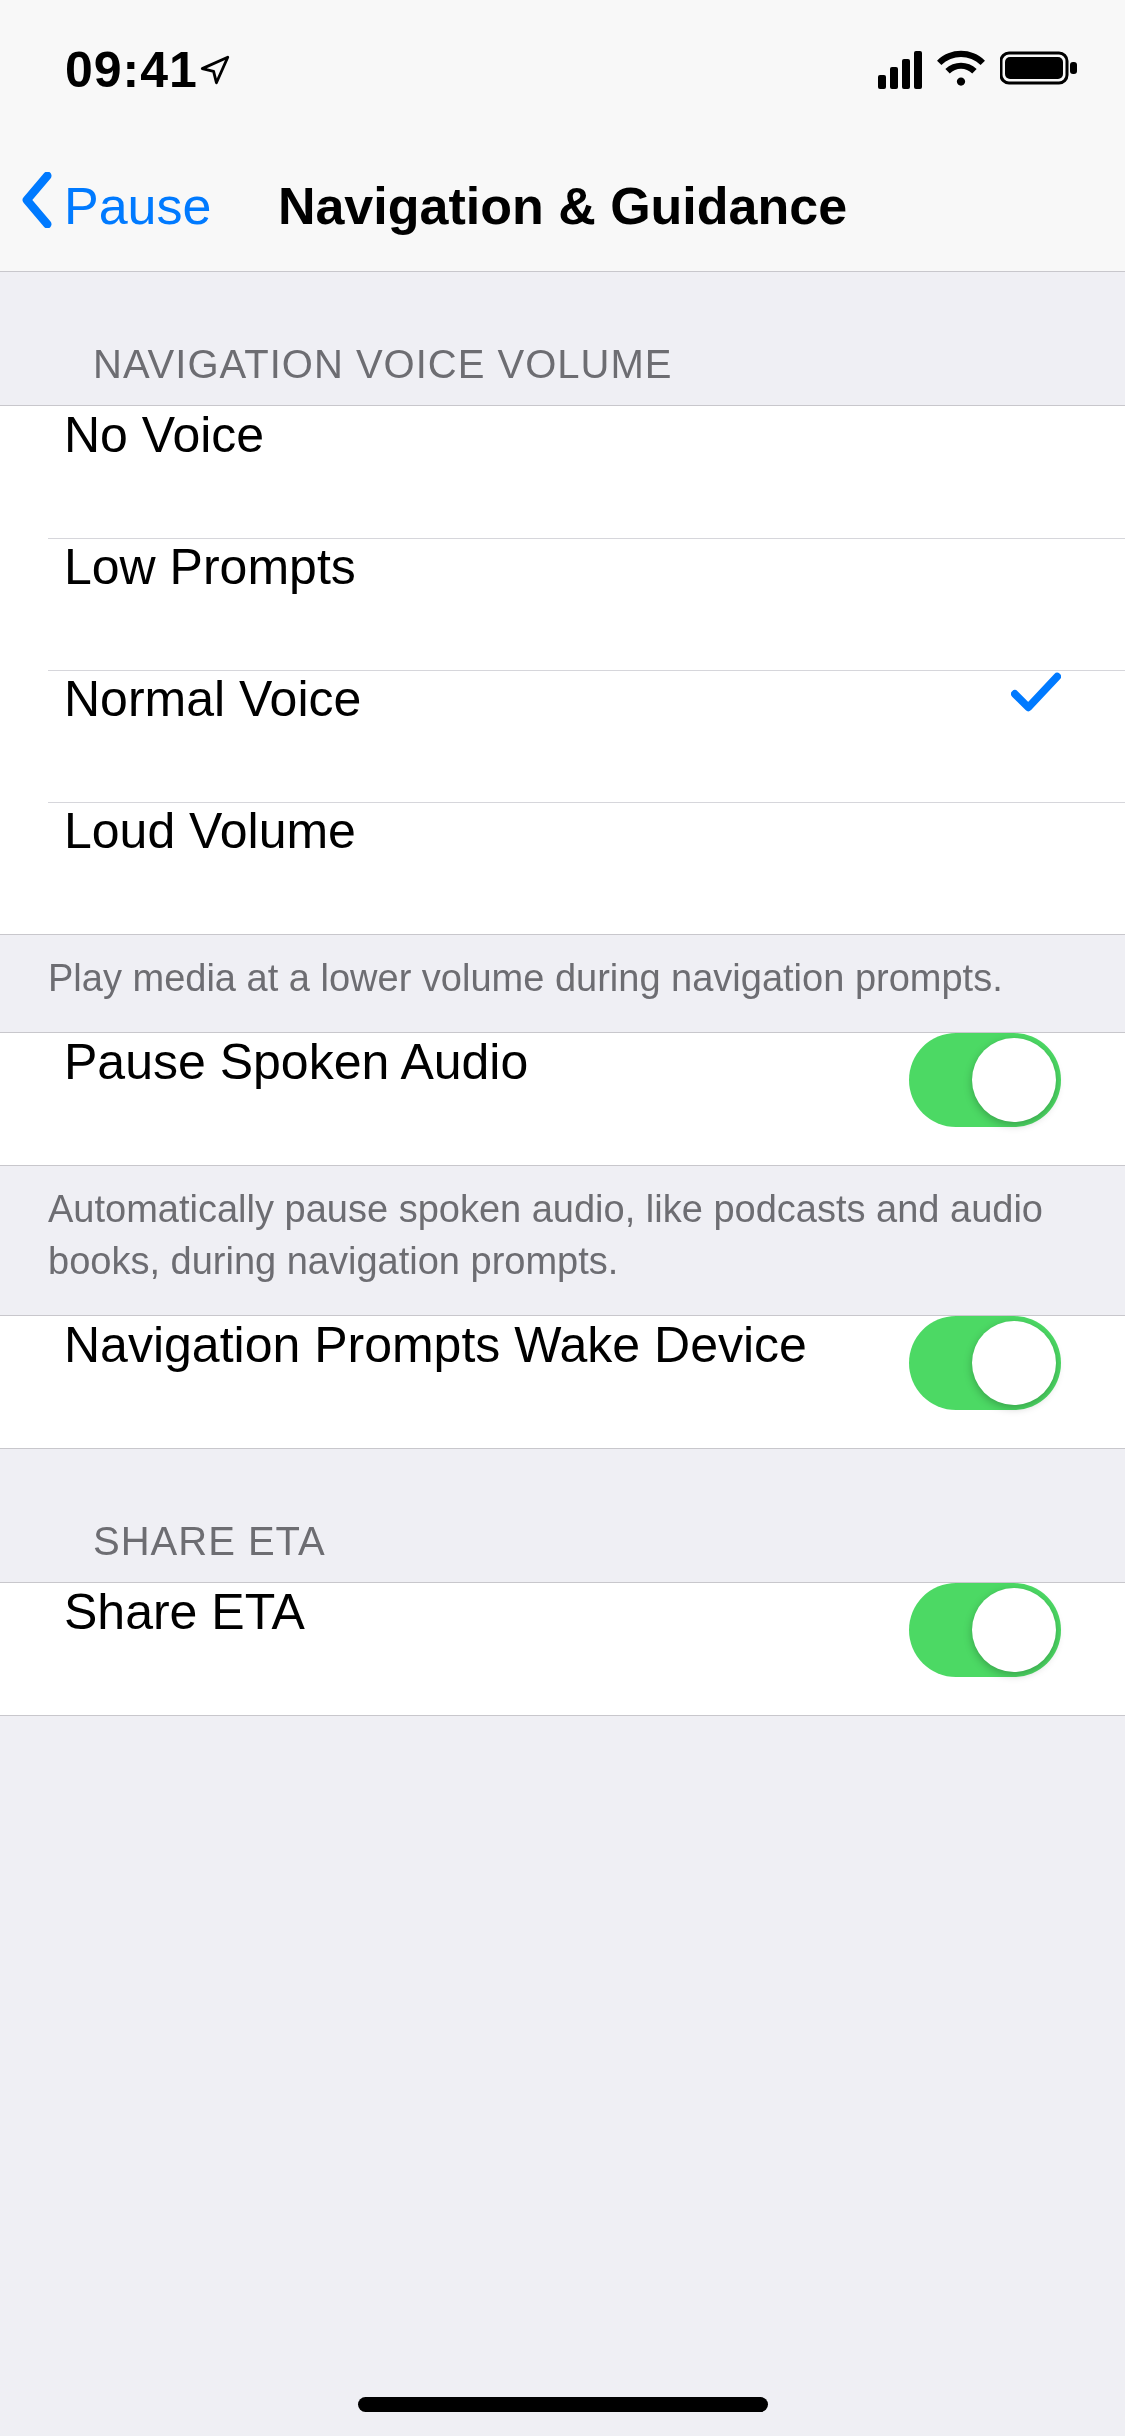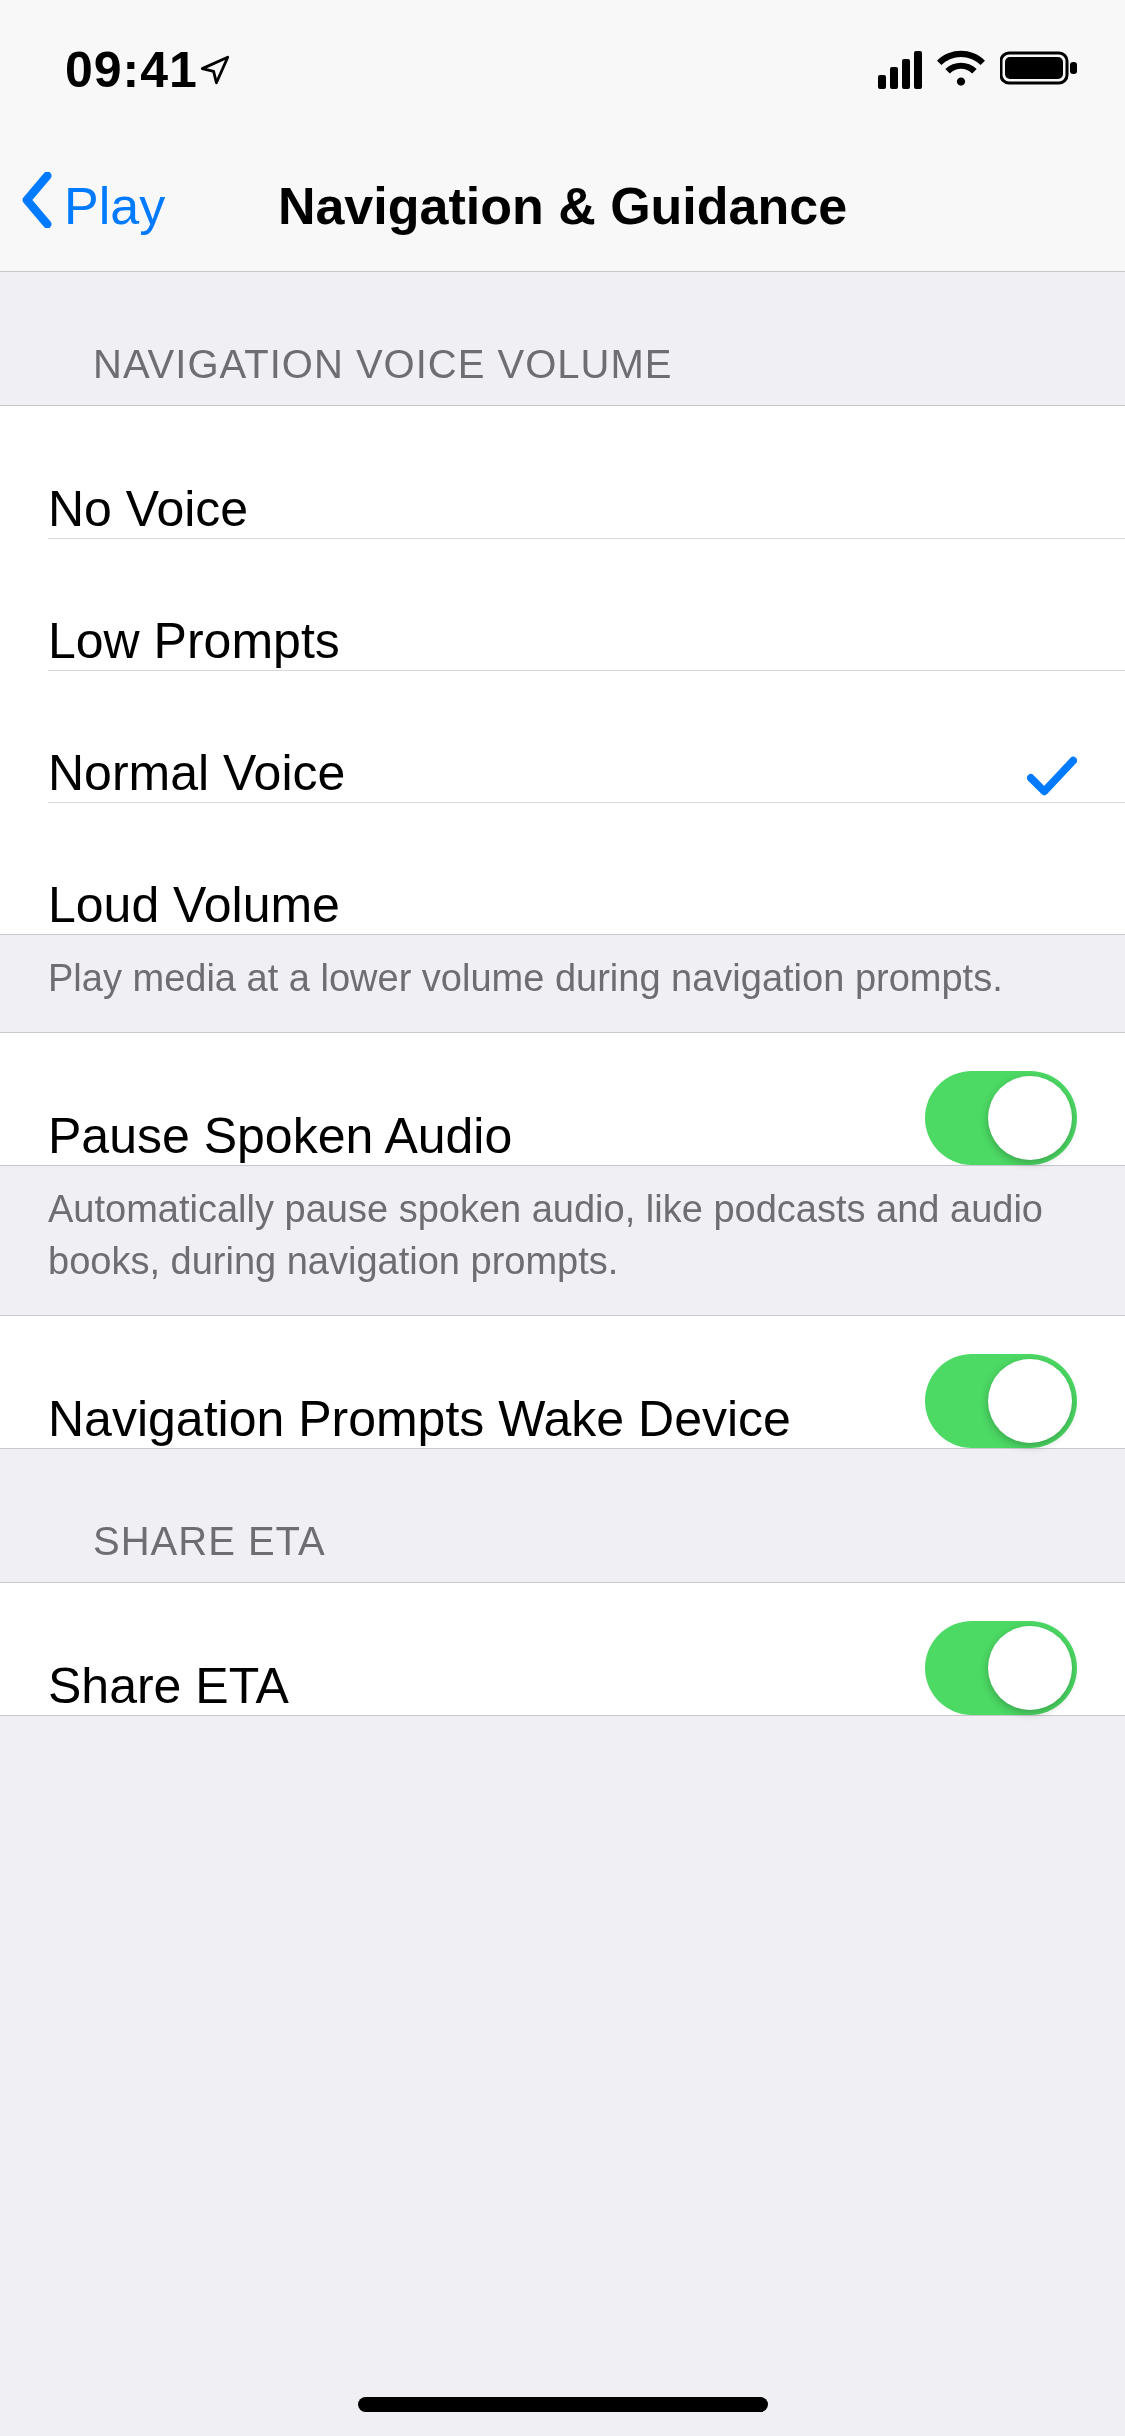--- a/index.html
+++ b/index.html
@@ -91,23 +91,23 @@
   }
   .group {
     background: #fff;
     border-top: 1px solid #c8c7cc;
     border-bottom: 1px solid #c8c7cc;
   }
   .cell {
     position: relative;
     min-height: 132px;
     display: flex;
-    align-items: flex-end;
+    align-items: flex-start;
     justify-content: space-between;
-    padding: 0 48px;
+    padding: 0 64px;
   }
   .cell + .cell::before {
     content: "";
     position: absolute;
     top: 0;
     left: 48px;
     right: 0;
     height: 1px;
     background: #d6d6db;
   }
@@ -182,21 +182,21 @@
   </div>
 </div>
 
 <div class="nav-bar">
   <div class="back-button">
     <span>
       <svg width="36" height="56" viewBox="0 0 18 30" fill="none" stroke="#007aff" stroke-width="4.5" stroke-linecap="round" stroke-linejoin="round">
         <polyline points="14,2 3,15 14,28"></polyline>
       </svg>
     </span>
-    <span>Play</span>
+    <span>Pause</span>
   </div>
   <div class="nav-title">Navigation &amp; Guidance</div>
 </div>
 
 <div class="section-header">Navigation Voice Volume</div>
 <div class="group">
   <div class="cell">
     <span class="cell-label">No Voice</span>
   </div>
   <div class="cell">

